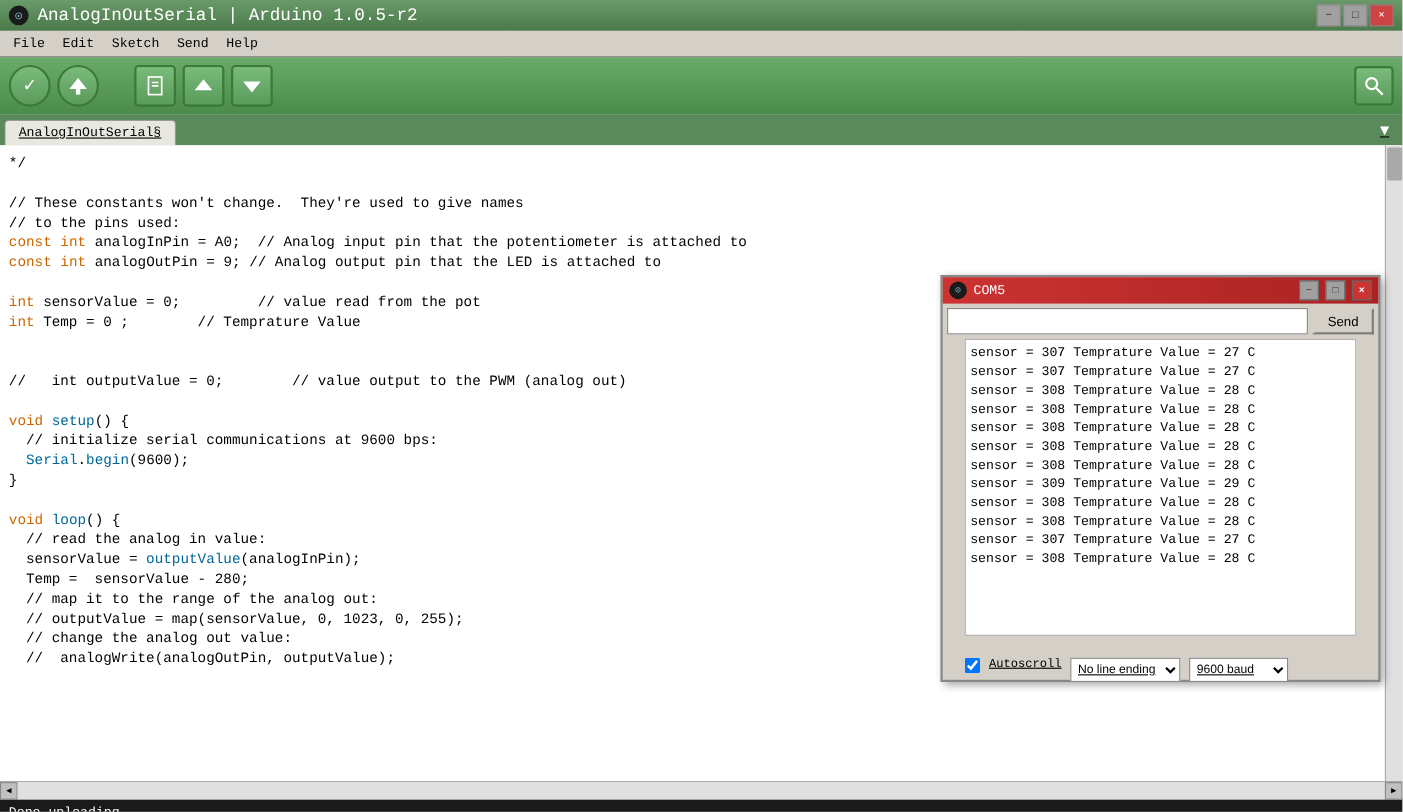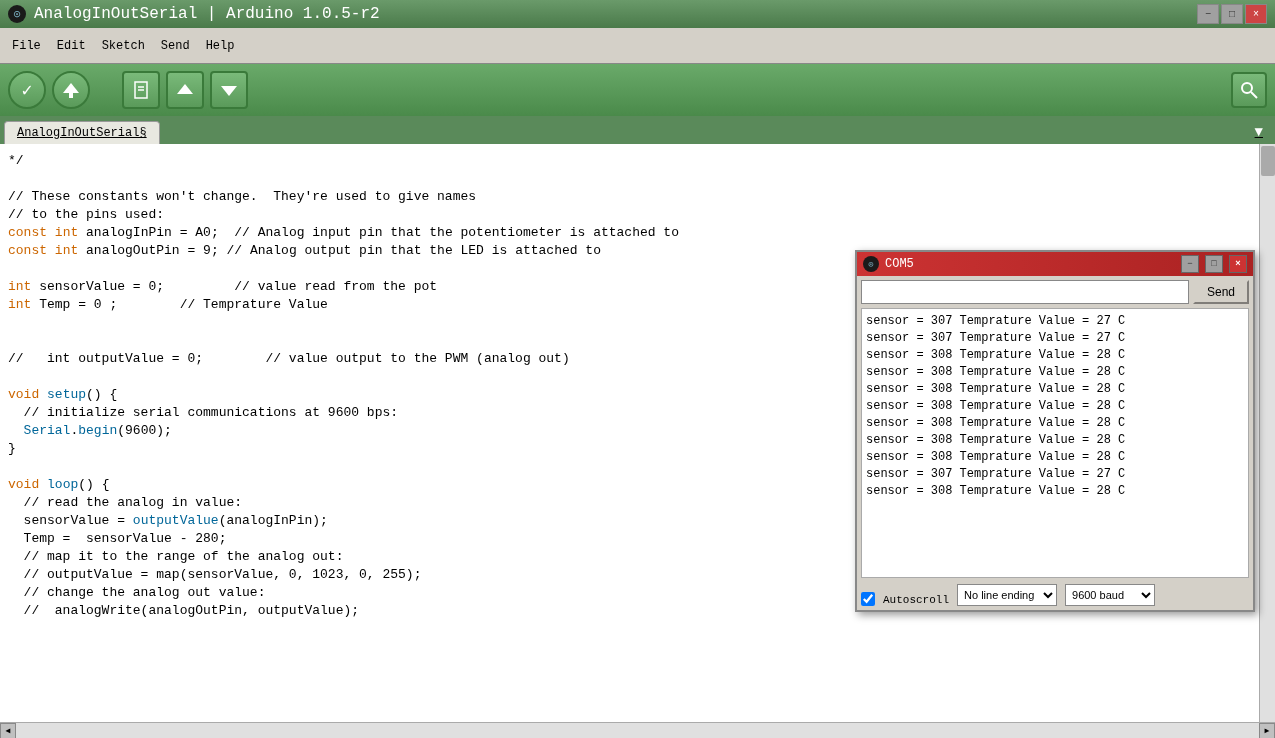--- a/index.html
+++ b/index.html
@@ -18,21 +18,21 @@
     #title-bar .logo { width: 18px; height: 18px; background: #1a1a1a; border-radius: 50%; display: flex; align-items: center; justify-content: center; }
     #title-bar .logo::after { content: '⊙'; color: #7ab; font-size: 12px; }
     #title-text { font-size: 16px; flex: 1; }
     #win-controls { display: flex; gap: 2px; }
     .win-btn { width: 22px; height: 20px; background: #a0a0a0; border: 1px solid #888; font-size: 10px; cursor: pointer; display: flex; align-items: center; justify-content: center; color: #333; }
     .win-btn.close-btn { background: #cc4444; color: white; }
 
     
     #menu-bar {
       background: #d4d0c8;
-      height: 36px;
+      height: 24px;
       display: flex;
       align-items: center;
       padding: 0 4px;
       border-bottom: 1px solid #888;
     }
     .menu-item { padding: 2px 8px; font-size: 12px; cursor: pointer; color: #000; }
 
     
     #toolbar {
       background: linear-gradient(to bottom, #6aaa6a, #4a8a4a);
@@ -202,33 +202,34 @@
       border: 2px outset #d4d0c8;
       cursor: pointer;
       font-size: 12px;
     }
 
     #com-output {
       background: white;
       height: 270px;
       overflow: hidden;
       border: 1px solid #aaa;
-      margin: 0 4px;
+      margin: 0 20px;
       font-family: 'Courier New', monospace;
       font-size: 12px;
       padding: 4px;
       line-height: 17px;
     }
 
     #com-footer {
       display: flex;
-      align-items: flex-end;
-      padding: 4px;
+      align-items: flex-start;
+      padding: 20px;
       gap: 8px;
       height: 32px;
+      text-decoration: underline;
     }
     .com-checkbox { width: 14px; height: 14px; }
     .com-label { font-size: 11px; }
     .com-select {
       height: 22px;
       font-size: 11px;
       border: 1px solid #888;
       background: white;
       padding: 0 2px;
     }
@@ -352,20 +353,21 @@
     <button id="com-send-btn" class="com-send-btn">Send</button>
   </div>
   <div id="com-output">
     <div>sensor = 307    Temprature Value =  27 C</div>
     <div>  sensor = 307    Temprature Value =  27 C</div>
     <div>  sensor = 308    Temprature Value =  28 C</div>
     <div>  sensor = 308    Temprature Value =  28 C</div>
     <div>  sensor = 308    Temprature Value =  28 C</div>
     <div>  sensor = 308    Temprature Value =  28 C</div>
     <div>  sensor = 308    Temprature Value =  28 C</div>
+    <div>  sensor = 309    Temprature Value =  29 C</div>
     <div>  sensor = 308    Temprature Value =  28 C</div>
     <div>  sensor = 308    Temprature Value =  28 C</div>
     <div>  sensor = 307    Temprature Value =  27 C</div>
     <div>  sensor = 308    Temprature Value =  28 C</div>
   </div>
   <div id="com-footer">
     <input type="checkbox" class="com-checkbox" checked="" style="">
     <span class="com-label">Autoscroll</span>
     <select class="com-select">
       <option>No line ending</option>

